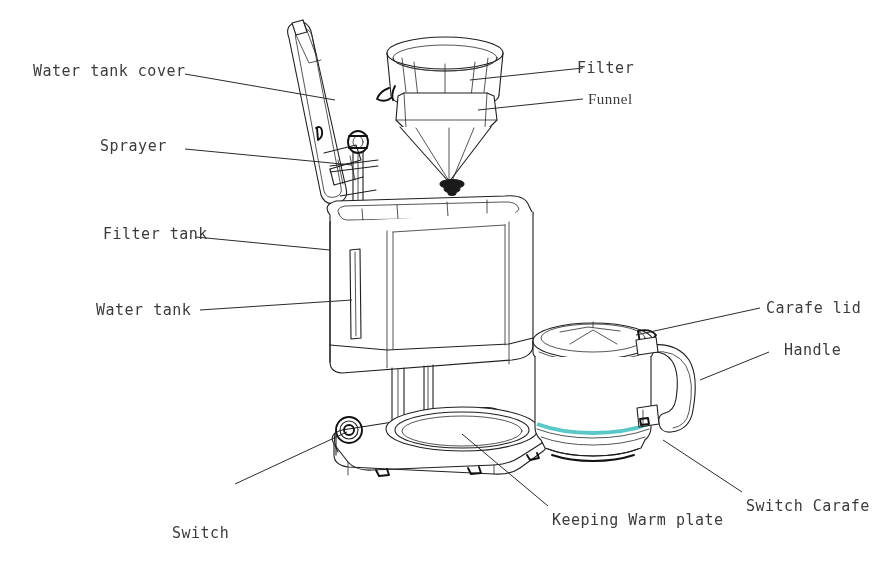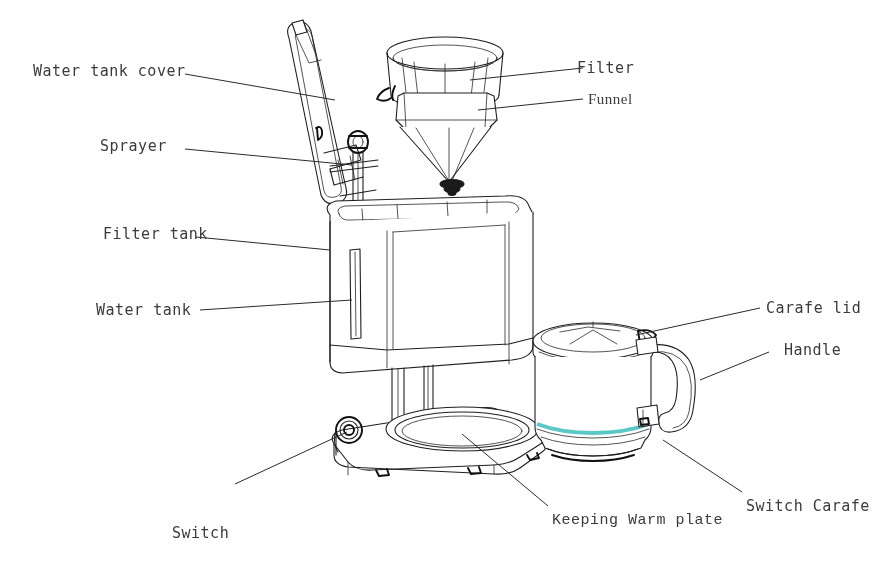--- a/index.html
+++ b/index.html
@@ -244,16 +244,16 @@
       <div class="callout-label" style="left: 33px; top: 64px;">Water tank cover</div>
       <div class="callout-label" style="left: 100px; top: 139px; text-align: center;">Sprayer</div>
       <div class="callout-label" style="left: 103px; top: 227px;">Filter tank</div>
       <div class="callout-label" style="left: 96px; top: 303px;">Water tank</div>
       <div class="callout-label" style="left: 172px; top: 482px; margin-top: 44px;">Switch</div>
       <div class="callout-label" style="left: 577px; top: 61px;">Filter</div>
       <div class="callout-label" style="left: 588px; top: 92px; font-family: Liberation Serif, serif;">Funnel</div>
       <div class="callout-label" style="left: 766px; top: 301px;">Carafe lid</div>
       <div class="callout-label" style="left: 775px; top: 343px; margin-left: 9px;">Handle</div>
       <div class="callout-label" style="left: 746px; top: 499px;">Switch Carafe</div>
-      <div class="callout-label" style="left: 552px; top: 513px; font-family: Liberation Mono, monospace;">Keeping Warm plate</div>
+      <div class="callout-label" style="left: 552px; top: 513px;">Keeping Warm plate</div>
     </div>
 
 </div>
 
 </body></html>

